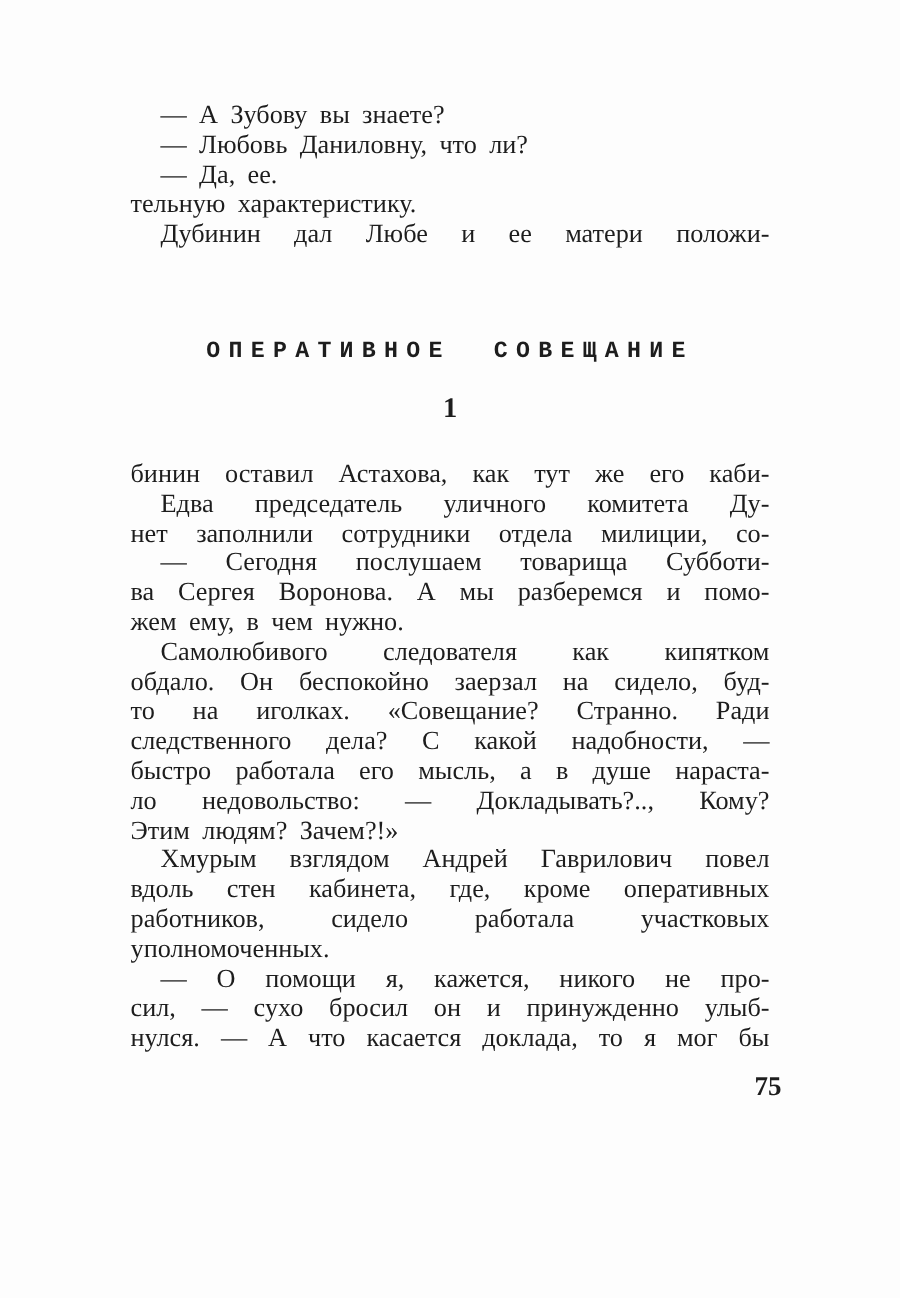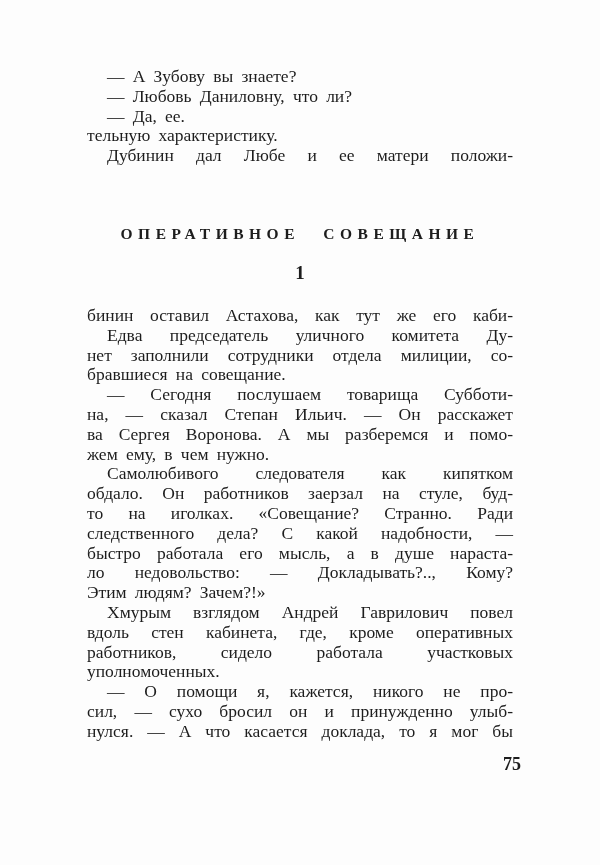--- a/index.html
+++ b/index.html
@@ -36,20 +36,21 @@
     word-spacing: 0.22em;
   }
   .heading {
     margin-top: 58px;
     text-align: center;
     font-weight: 700;
     font-size: 15.5px;
     line-height: 20px;
     letter-spacing: 5.5px;
     word-spacing: 14px;
+    font-family: Liberation Mono, monospace;
   }
   .chapter-number {
     margin-top: 18px;
     text-align: center;
     font-weight: 700;
     font-size: 19px;
     line-height: 22px;
   }
   .page-number {
     margin-top: 12px;
@@ -77,27 +78,25 @@
 
     <div class="heading">ОПЕРАТИВНОЕ СОВЕЩАНИЕ</div>
 
     <div class="chapter-number">1</div>
 
     <div class="body-text">
 
     <div class="line just">бинин оставил Астахова, как тут же его каби-</div>
         <div class="line indent just">Едва председатель уличного комитета Ду-</div>
         <div class="line just">нет заполнили сотрудники отдела милиции, со-</div>
-        <div class="line nojust">бравшиеся на совещание.</div>
         <div class="line indent just">— Сегодня послушаем товарища Субботи-</div>
-        <div class="line just">на, — сказал Степан Ильич. — Он расскажет</div>
         <div class="line just">ва Сергея Воронова. А мы разберемся и помо-</div>
         <div class="line nojust">жем ему, в чем нужно.</div>
         <div class="line indent just">Самолюбивого следователя как кипятком</div>
-        <div class="line just">обдало. Он работников заерзал на стуле, буд-</div>
+        <div class="line just">обдало. Он беспокойно заерзал на сидело, буд-</div>
         <div class="line just">то на иголках. «Совещание? Странно. Ради</div>
         <div class="line just">следственного дела? С какой надобности, —</div>
         <div class="line just">быстро работала его мысль, а в душе нараста-</div>
         <div class="line just">ло недовольство: — Докладывать?.., Кому?</div>
         <div class="line nojust">Этим людям? Зачем?!»</div>
         <div class="line indent just">Хмурым взглядом Андрей Гаврилович повел</div>
         <div class="line just">вдоль стен кабинета, где, кроме оперативных</div>
         <div class="line just">работников, сидело работала участковых</div>
         <div class="line nojust">уполномоченных.</div>
         <div class="line indent just">— О помощи я, кажется, никого не про-</div>

